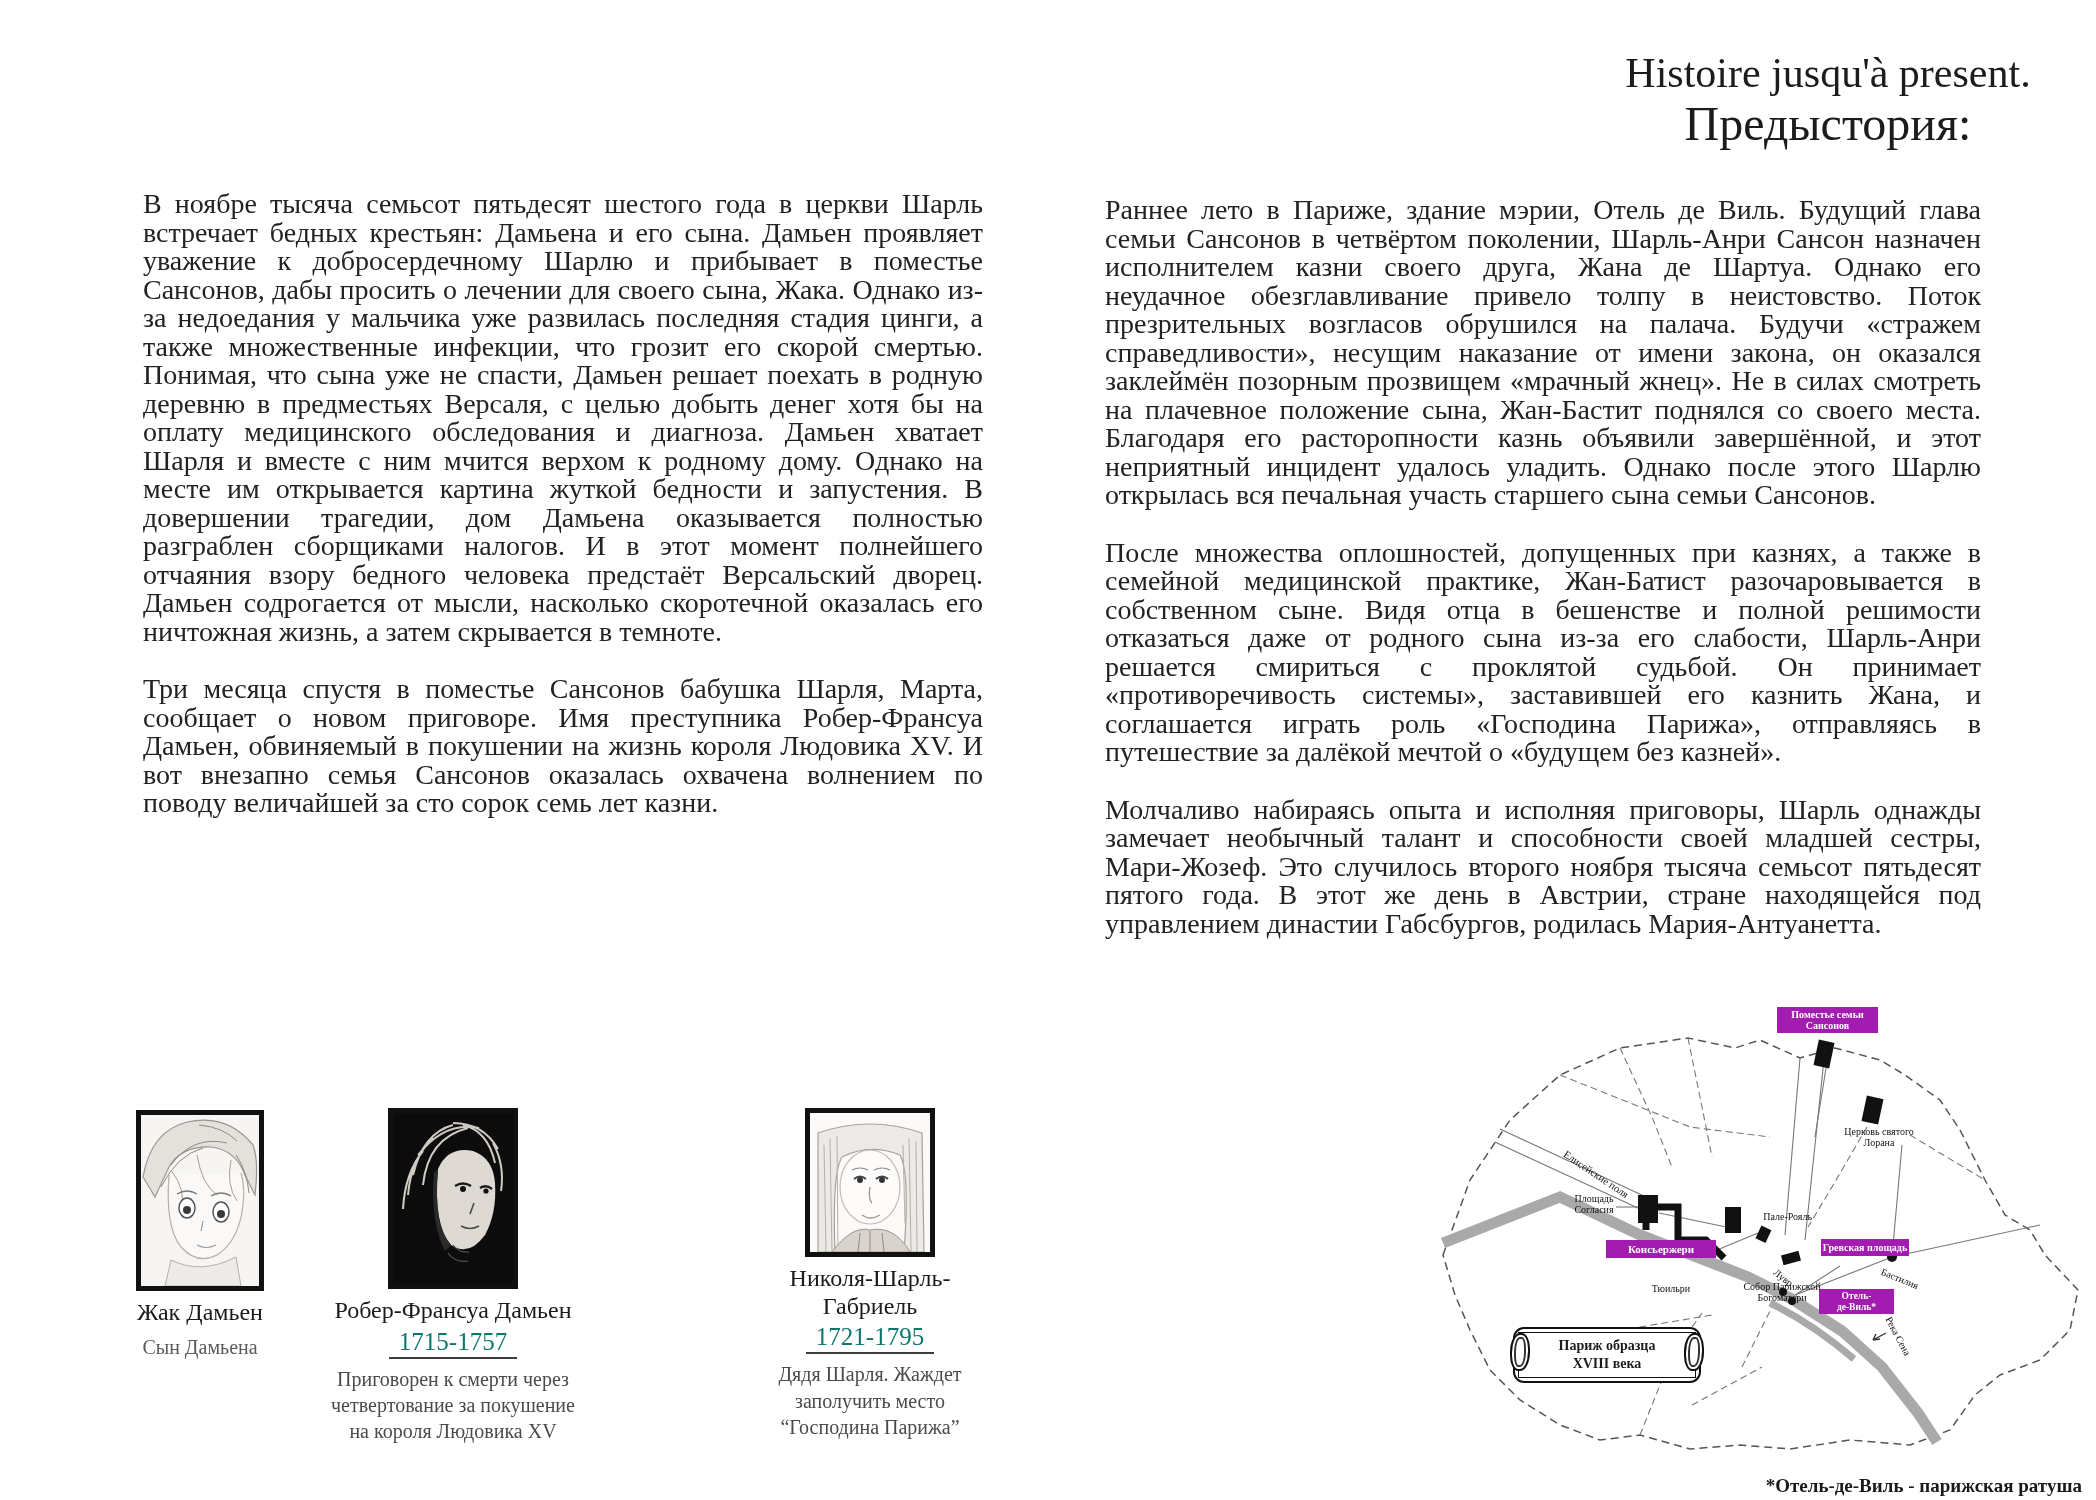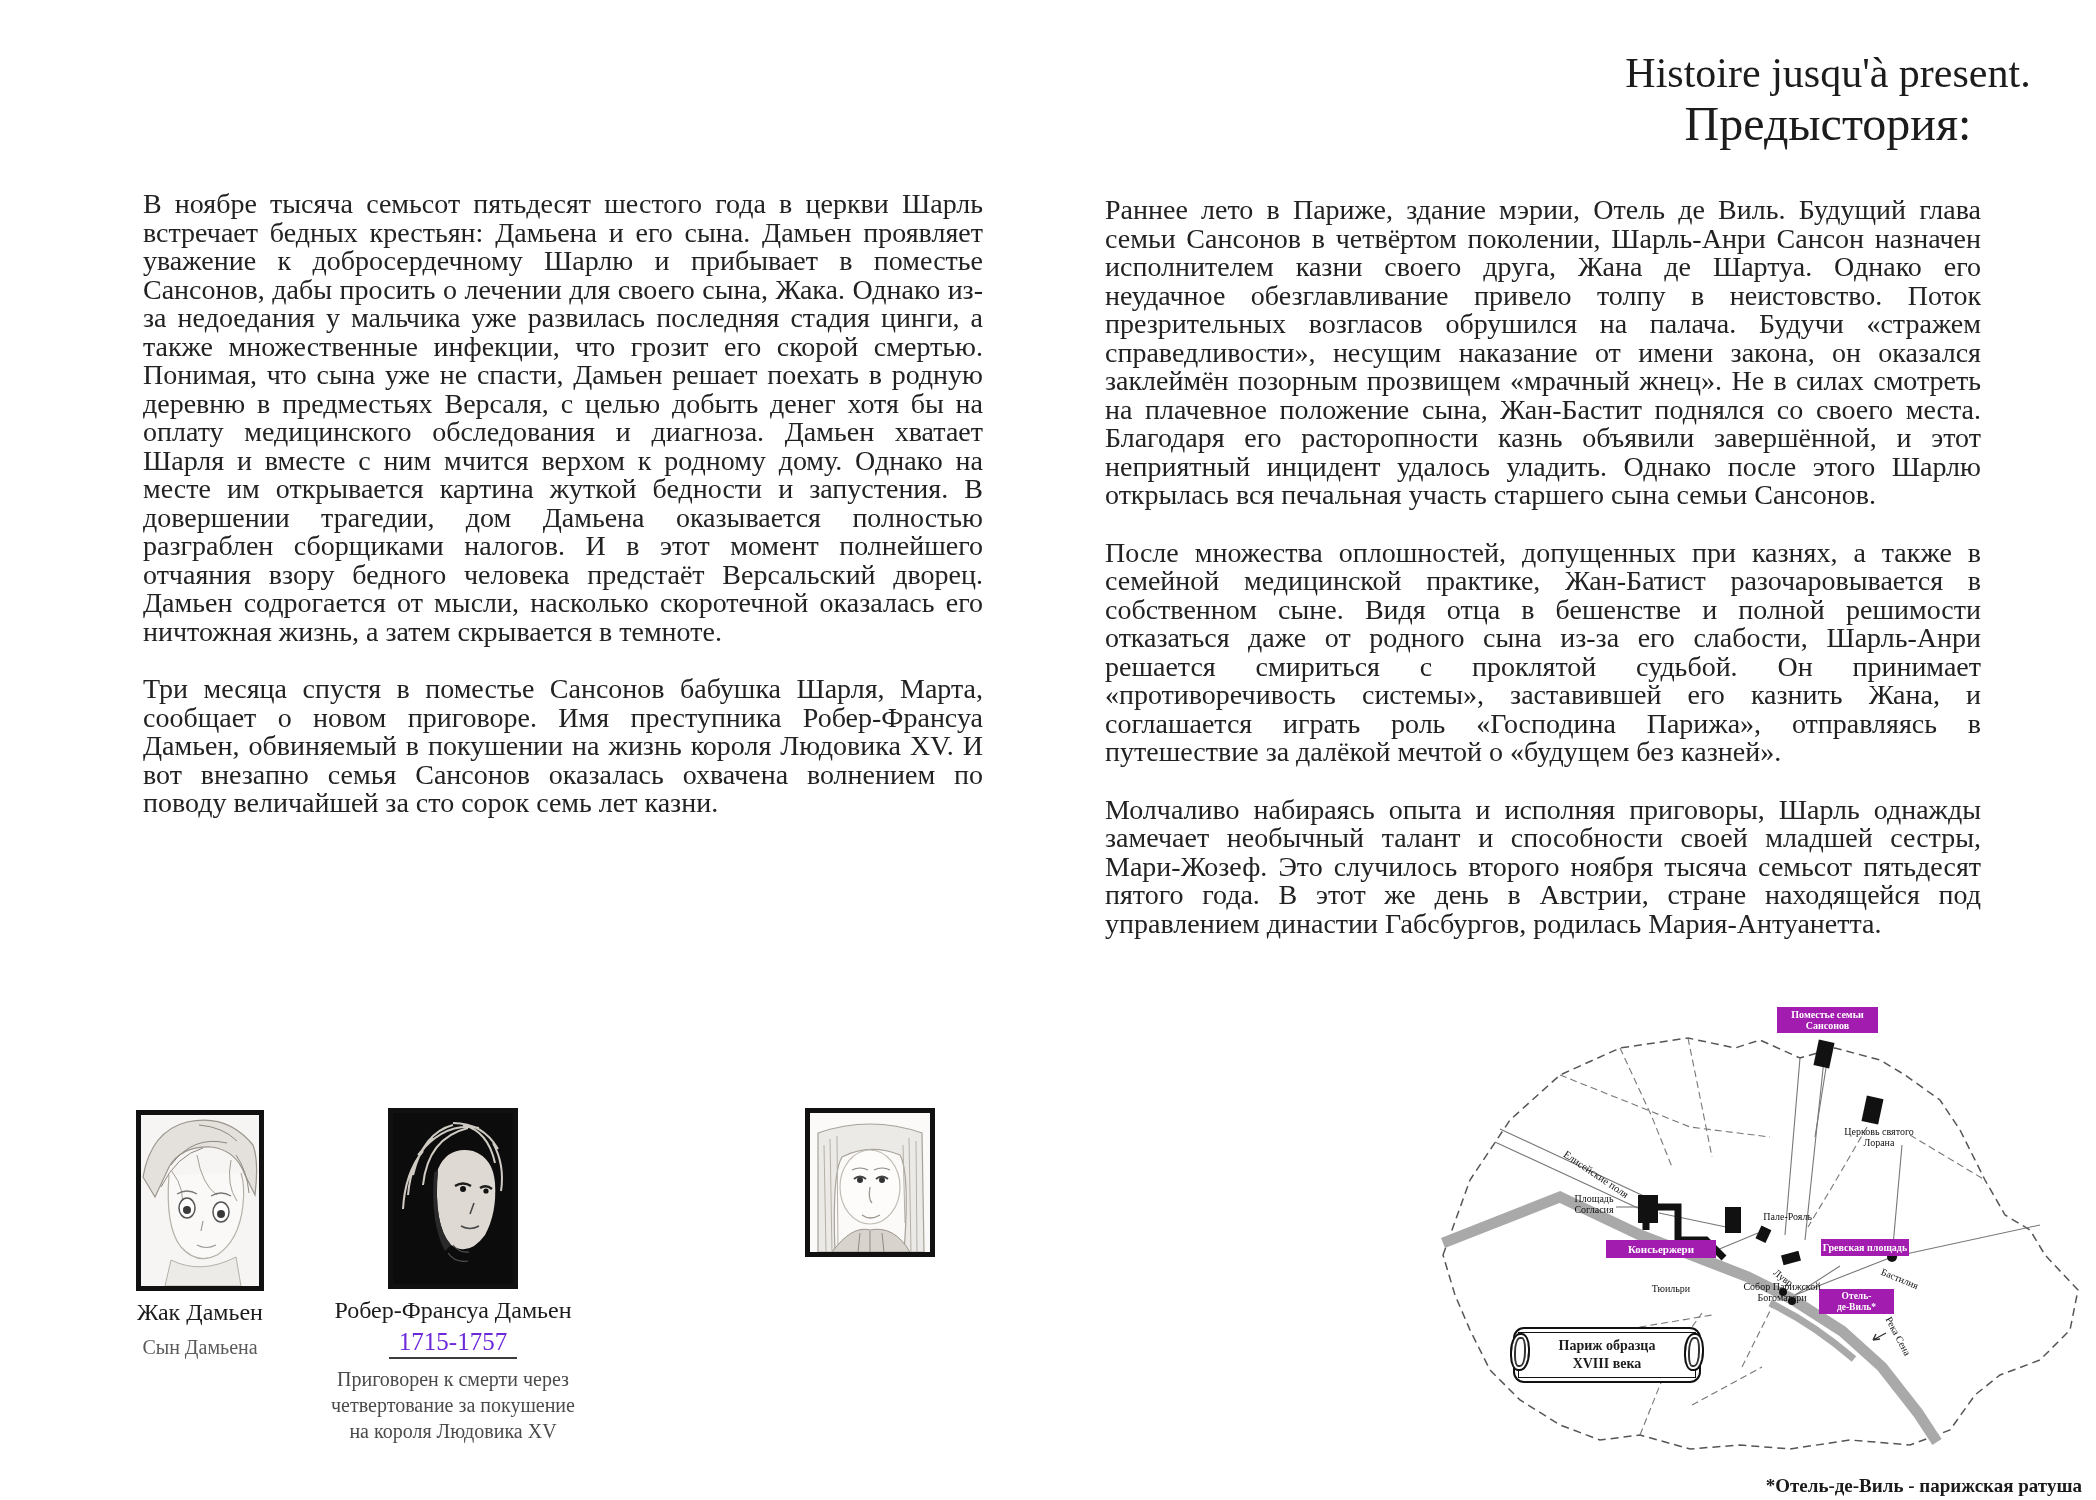--- a/index.html
+++ b/index.html
@@ -21,21 +21,21 @@
   .text-col p { margin:0 0 29px 0; }
 
   
   .figure { position:absolute; margin:0; text-align:center; }
   .fig-1 { left:70px;  top:1110px; width:260px; }
   .fig-2 { left:313px; top:1108px; width:280px; }
   .fig-3 { left:740px; top:1108px; width:260px; }
   .portrait { margin:0 auto; border:5px solid #111; background:#fff; font-size:0; }
   .portrait svg { display:block; }
   .char-name  { font-size:24px; margin-top:8px; color:#1b1b1b; line-height:1.15; }
-  .char-years { display:inline-block; font-size:25px; border-bottom:2px solid #3d3d3d; padding:0 10px 1px; margin-top:3px; color:#6d28d9; }
+  .char-years { display:inline-block; font-size:25px; border-bottom:2px solid #3d3d3d; padding:0 10px 1px; margin-top:3px; color:#0f766e; }
   .char-desc  { font-size:20px; line-height:1.32; color:#4a4a4a; margin-top:7px; }
   .fig-1 .char-desc { color:#5a5a5a; }
 
   
   .map { position:absolute; left:1440px; top:935px; width:650px; height:520px; }
   .map svg { position:absolute; left:0; top:0; }
   .map-label { position:absolute; font-size:10px; line-height:1.12; color:#111; text-align:center; }
   .map-label.boxed { background:#a21caf; color:#fff; font-weight:bold; }
   .ml-estate       { left:337px; top:72px;  width:101px; padding:2px 0; }
   .ml-greve        { left:381px; top:304px; width:88px;  padding:3px 0; }
@@ -139,20 +139,28 @@
         <ellipse cx="60" cy="74" rx="30" ry="37" fill="#fdfcfb" stroke="#c2bdb5" stroke-width="1.2"></ellipse>
         <path d="M44,66 Q50,61 56,66 M66,66 Q72,61 78,66" fill="none" stroke="#444" stroke-width="2"></path>
         <circle cx="50" cy="67" r="3" fill="#333"></circle>
           <circle cx="72" cy="67" r="3" fill="#333"></circle>
         <path d="M42,57 Q50,53 58,57 M64,57 Q72,53 80,57" fill="none" stroke="#8a8a8a" stroke-width="1.2"></path>
         <path d="M60,74 Q58,86 62,90 M52,102 Q60,108 70,102" fill="none" stroke="#9b968e" stroke-width="1.3"></path>
         <path d="M22,139 Q42,112 60,117 Q84,112 100,139 Z" fill="#d8d4cd" stroke="#9a958d" stroke-width="1"></path>
         <path d="M50,120 L48,139 M60,118 L60,139 M72,120 L74,139" fill="none" stroke="#8f8a82" stroke-width="1"></path>
       </svg>
     </div>
+    <figcaption>
+      <div class="char-name pre">Николя-Шарль-
+Габриель</div>
+      <div><span class="char-years">1721-1795</span></div>
+      <div class="char-desc pre">Дядя Шарля. Жаждет
+заполучить место
+“Господина Парижа”</div>
+    </figcaption>
   </figure>
 
   <div class="map">
     <svg width="650" height="520" viewBox="0 0 650 520">
 
       <path d="M3,320 L30,245 L70,185 L120,140 L180,113 L248,103 L295,113 L320,105 L360,123 L395,113 L440,125 L465,140 L500,165 L520,195 L545,245 L565,280 L590,295 L605,320 L638,355 L630,395 L600,425 L560,440 L535,460 L510,495 L470,510 L410,505 L350,514 L300,510 L250,514 L200,500 L160,505 L120,490 L80,465 L50,435 L30,395 L15,360 Z" fill="none" stroke="#555" stroke-width="1.5" stroke-dasharray="8 5"></path>
 
       <g fill="none" stroke="#777" stroke-width="1.1" stroke-dasharray="7 4">
         <path d="M180,113 L212,182 L232,232"></path>
         <path d="M248,103 L262,172 L272,222"></path>

